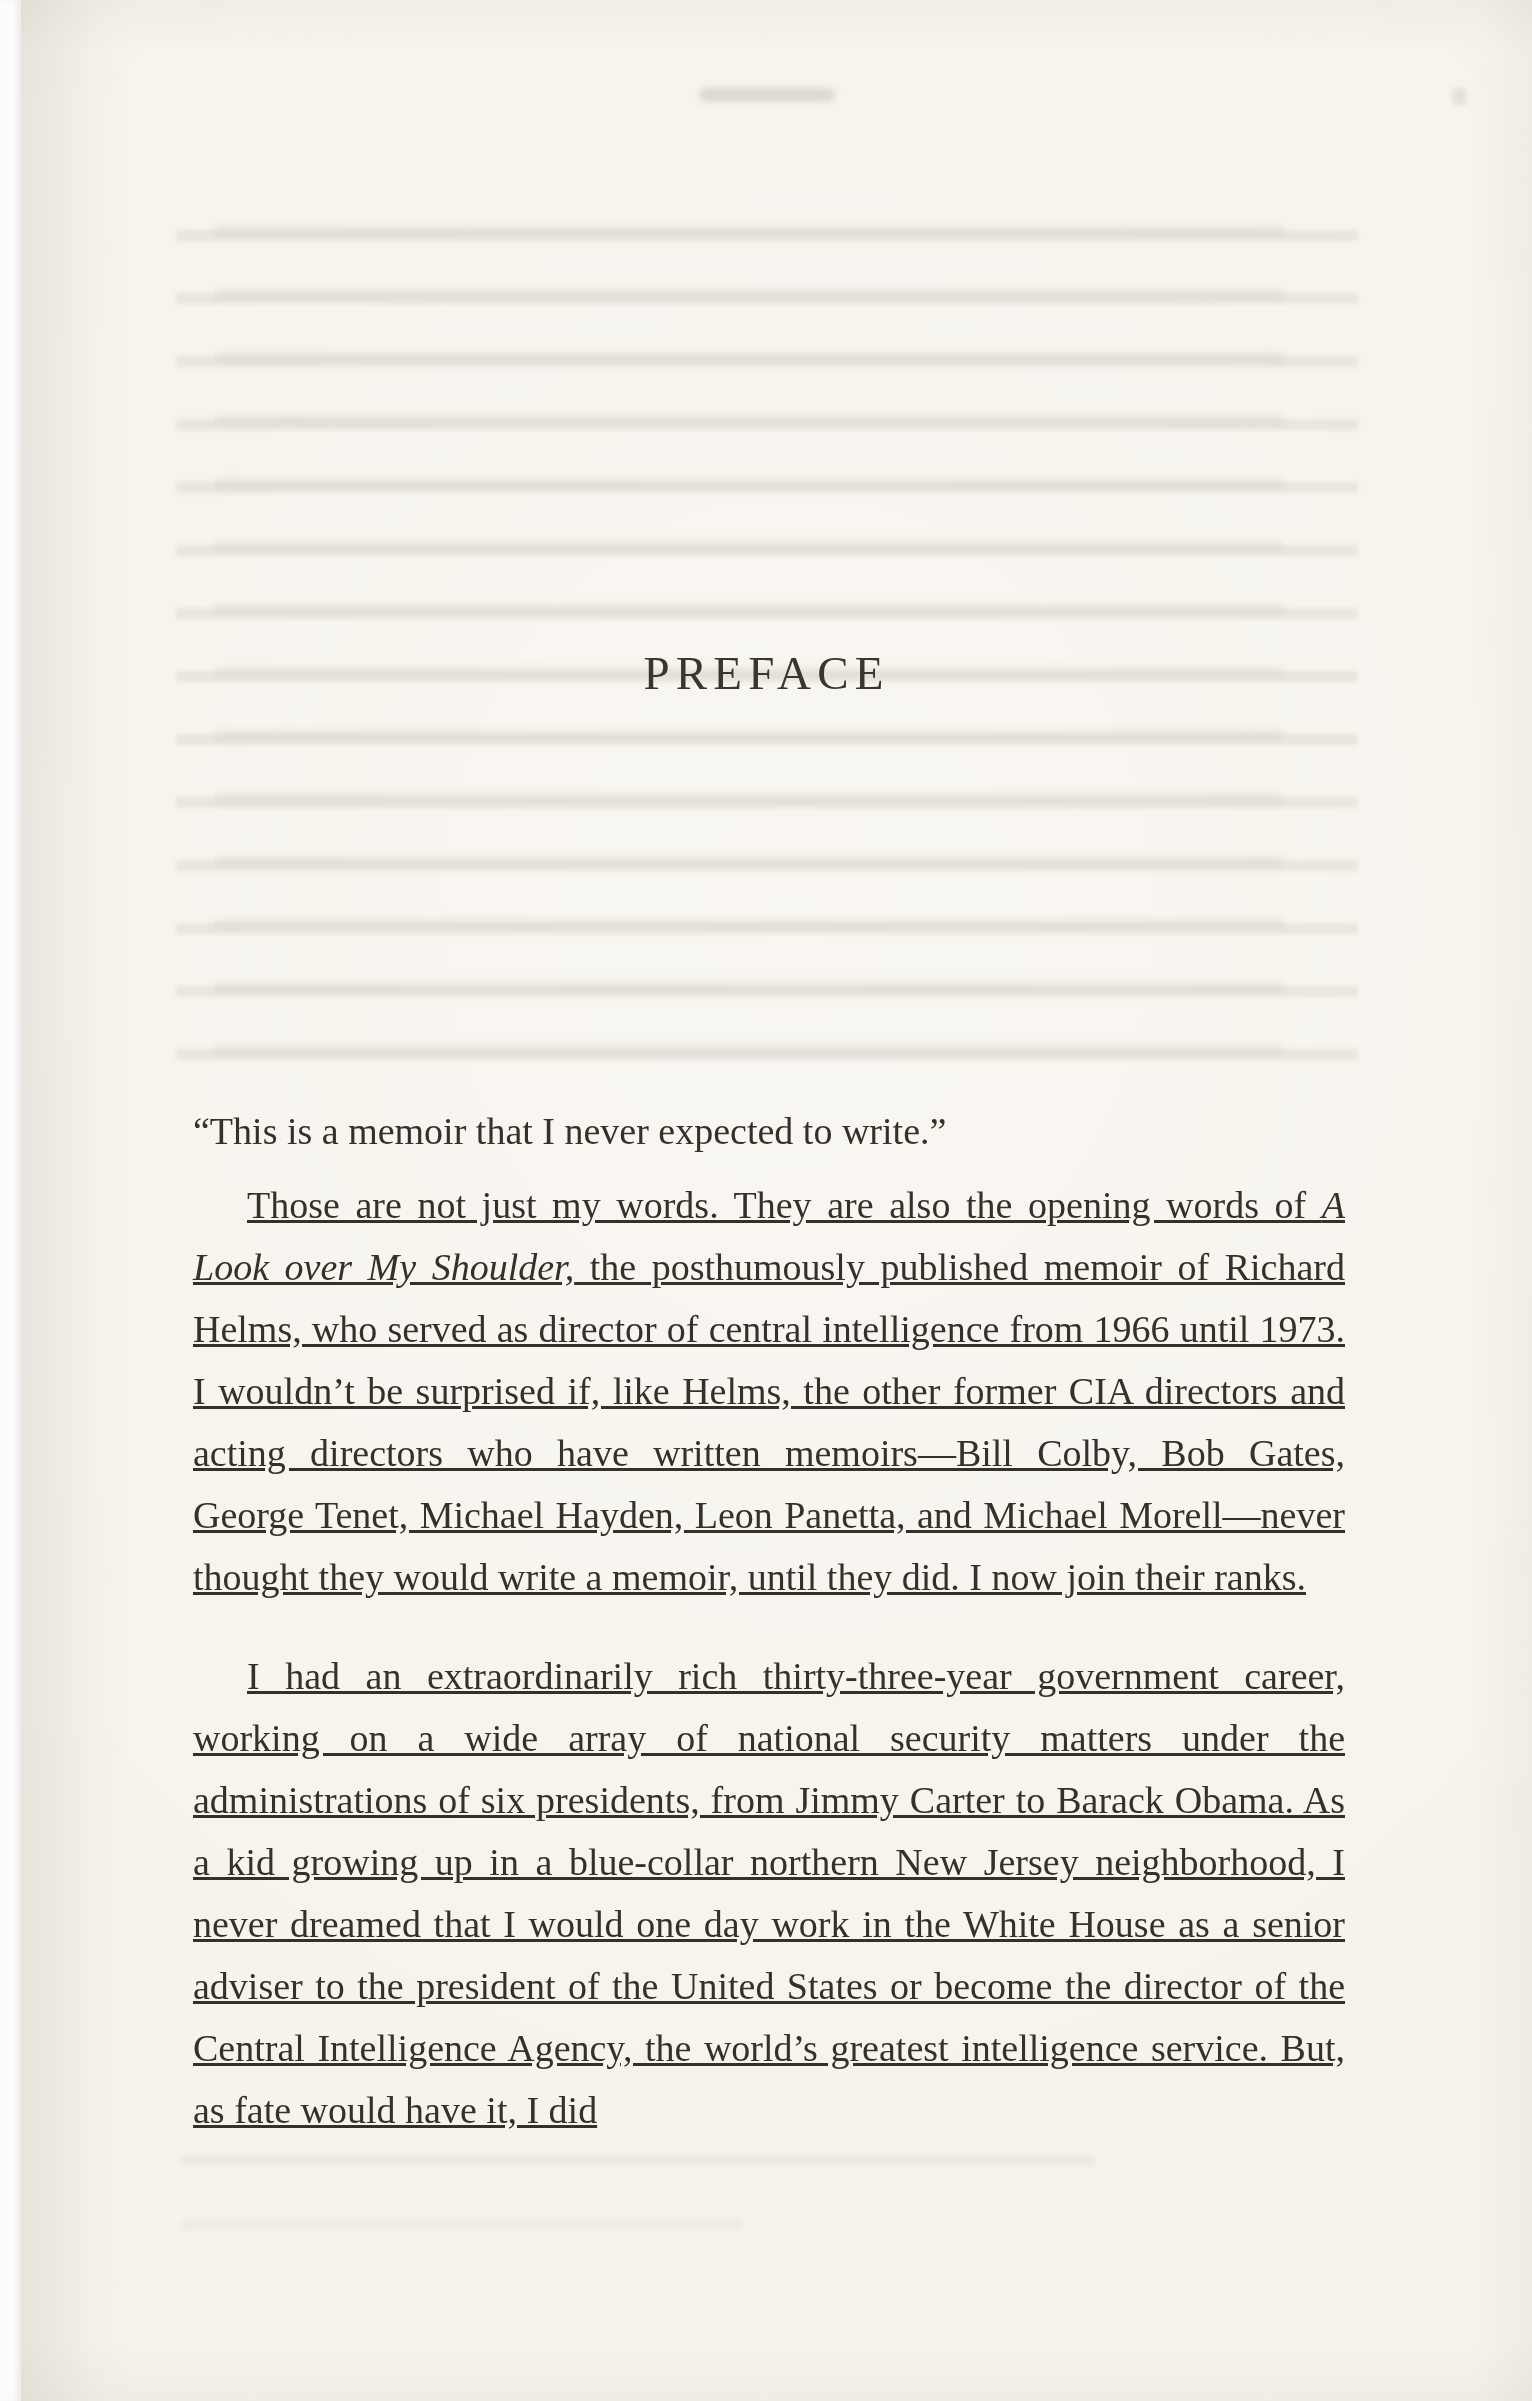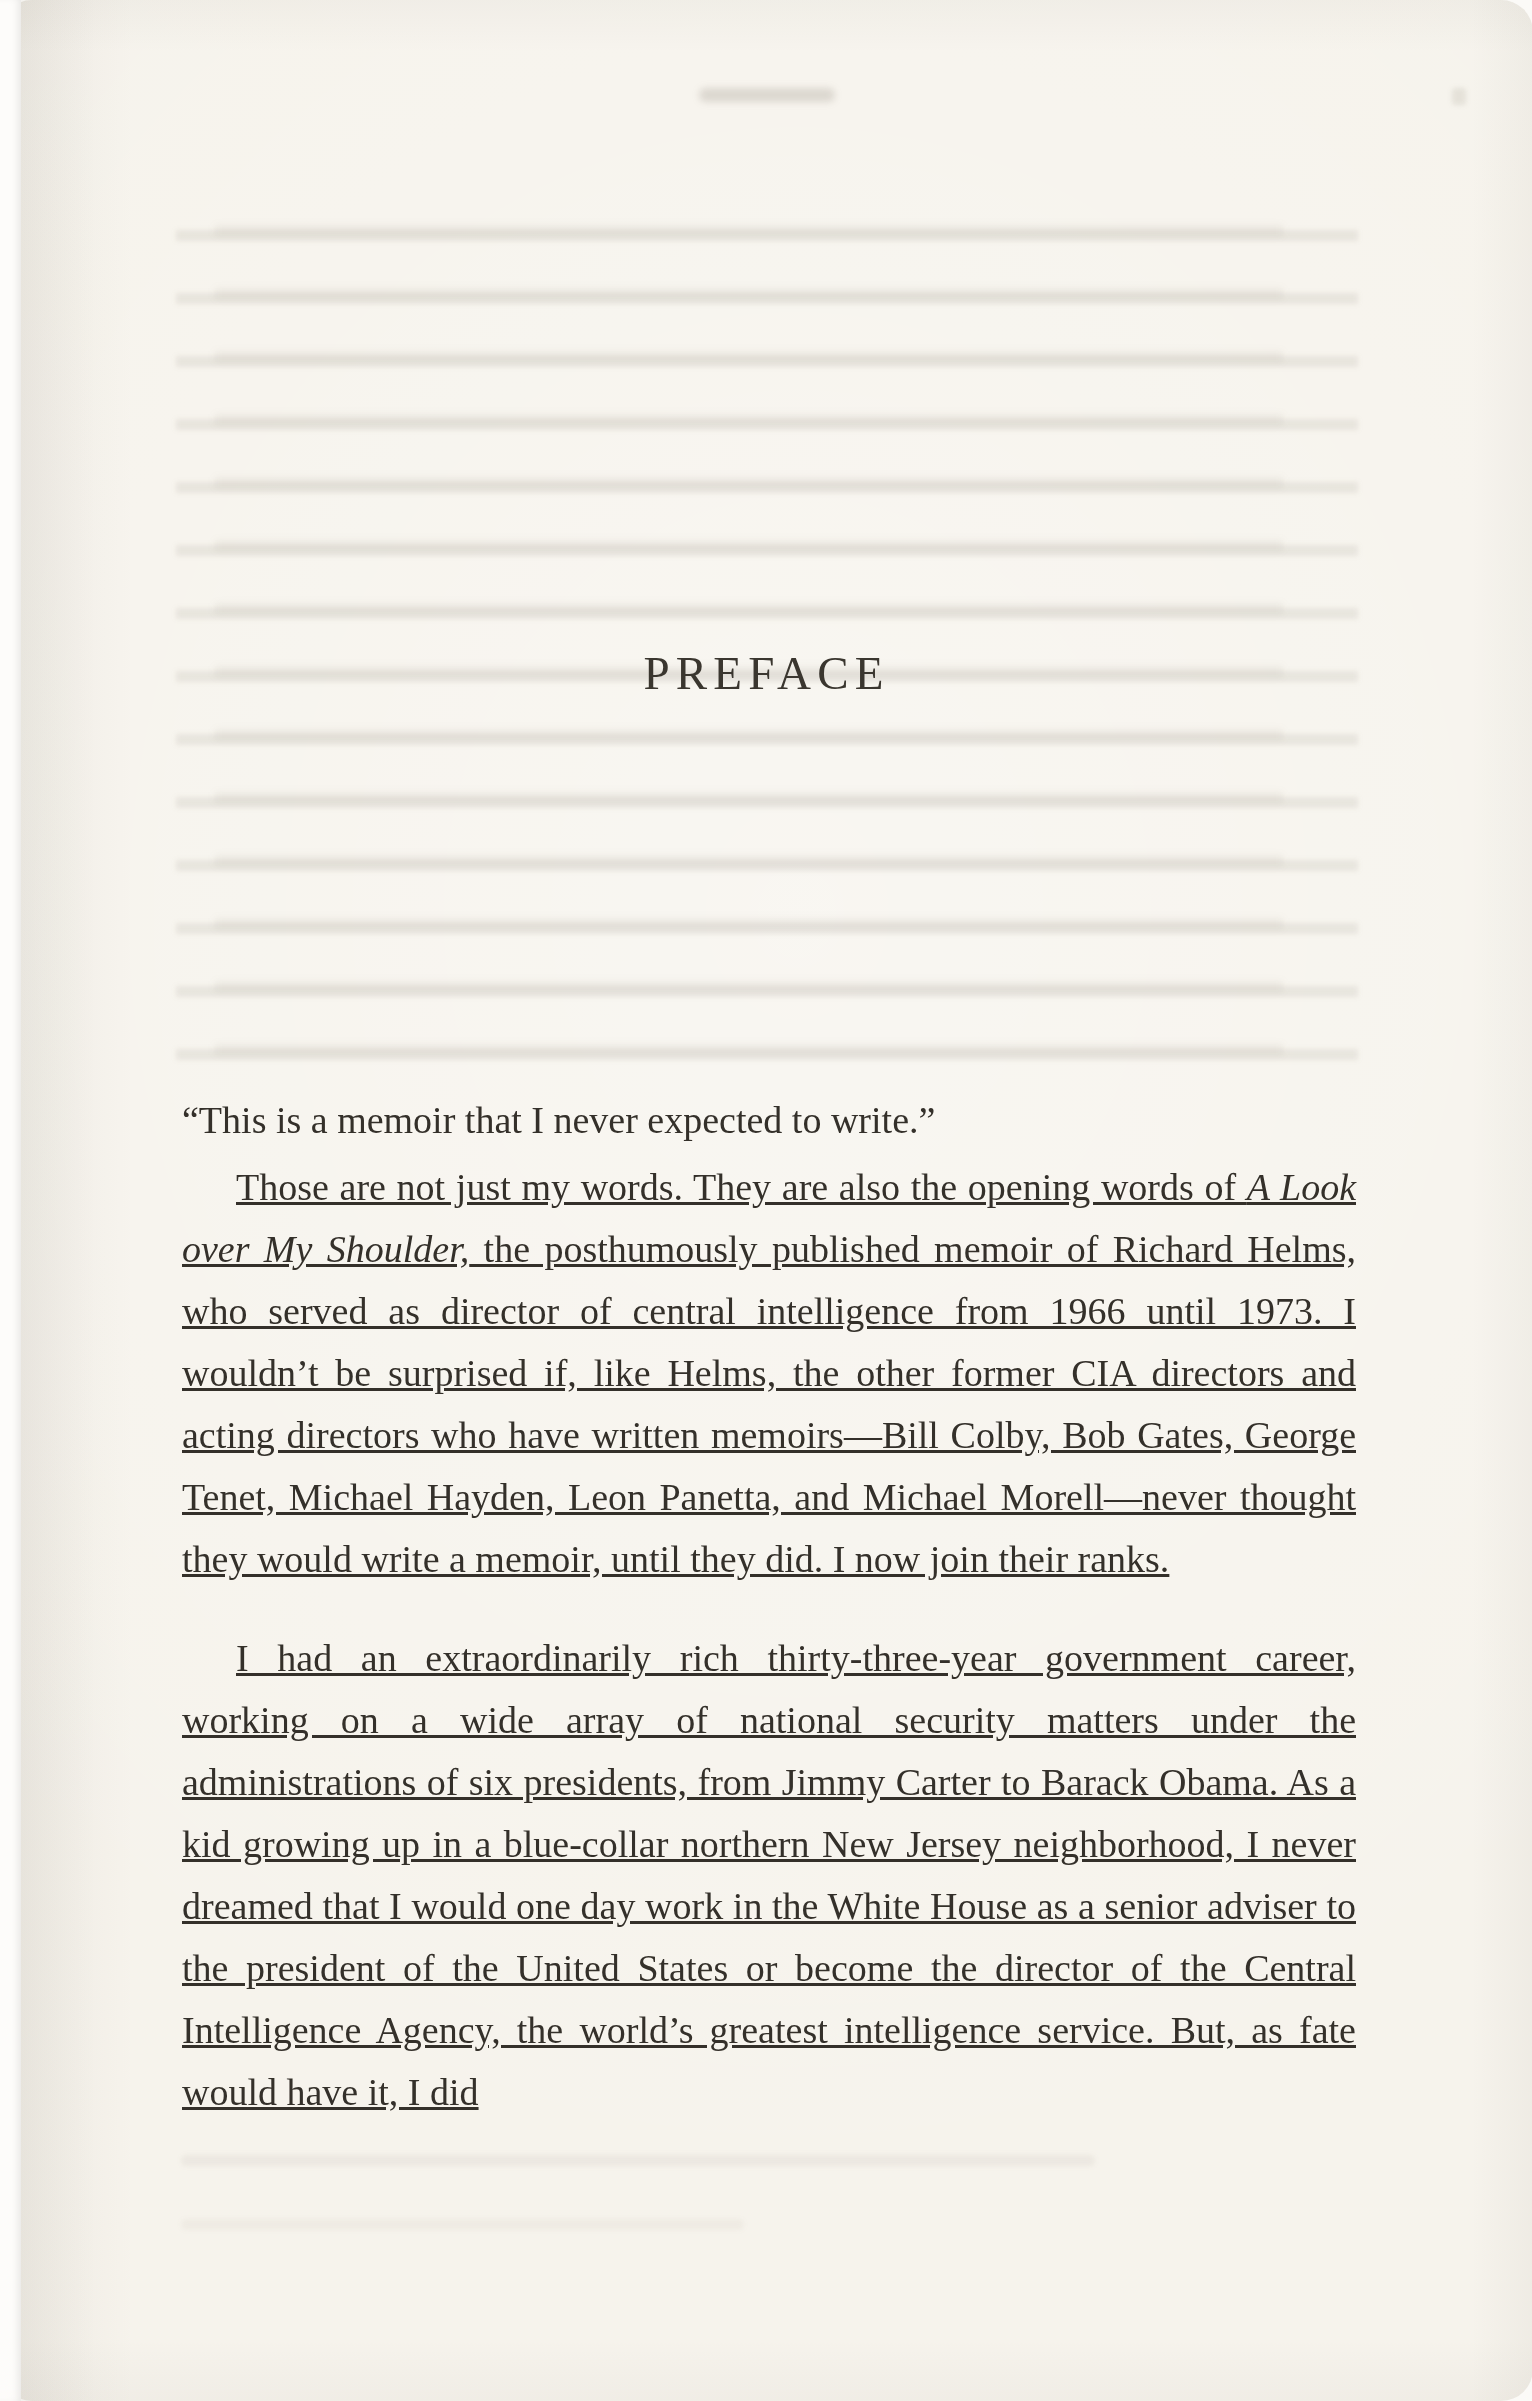--- a/index.html
+++ b/index.html
@@ -19,21 +19,20 @@
   .page {
     position: absolute;
     inset: 0;
     background:
       radial-gradient(ellipse 120% 90% at 52% 38%, rgba(255,255,255,0.30), rgba(255,255,255,0) 62%),
       linear-gradient(to right, rgba(60,50,35,0.05) 0px, rgba(60,50,35,0) 97px),
       linear-gradient(to left, rgba(60,50,35,0.04) 0px, rgba(60,50,35,0) 62px),
       linear-gradient(to bottom, rgba(60,50,35,0.035) 0px, rgba(60,50,35,0) 53px),
       linear-gradient(to top, rgba(60,50,35,0.03) 0px, rgba(60,50,35,0) 62px),
       var(--page-bg, #f6f3ec);
-    border-radius: 32px;
   }
 
   
   .scan-edge {
     position: absolute;
     left: 0; top: 0; bottom: 0;
     width: 21px;
     background: #fdfcfa;
     box-shadow: inset -6.2px 0 8px -4.4px rgba(0,0,0,0.10);
   }
@@ -121,21 +120,21 @@
     position: absolute;
     left: 181px;
     top: 1088px;
     width: 1176px;
     font-size: 38px;
     line-height: 62px;
     text-align: justify;
     color: var(--text-color, #34302a);
   }
   .text-block p {
-    margin: 1px;
+    margin: 12px;
   }
   .text-block p + p {
     margin-top: 5.3px;
     text-decoration: underline;
   }
   .text-block p:nth-child(3) {
     margin-top: 37px;
   }
   .text-block p.indent {
     text-indent: 54px;

